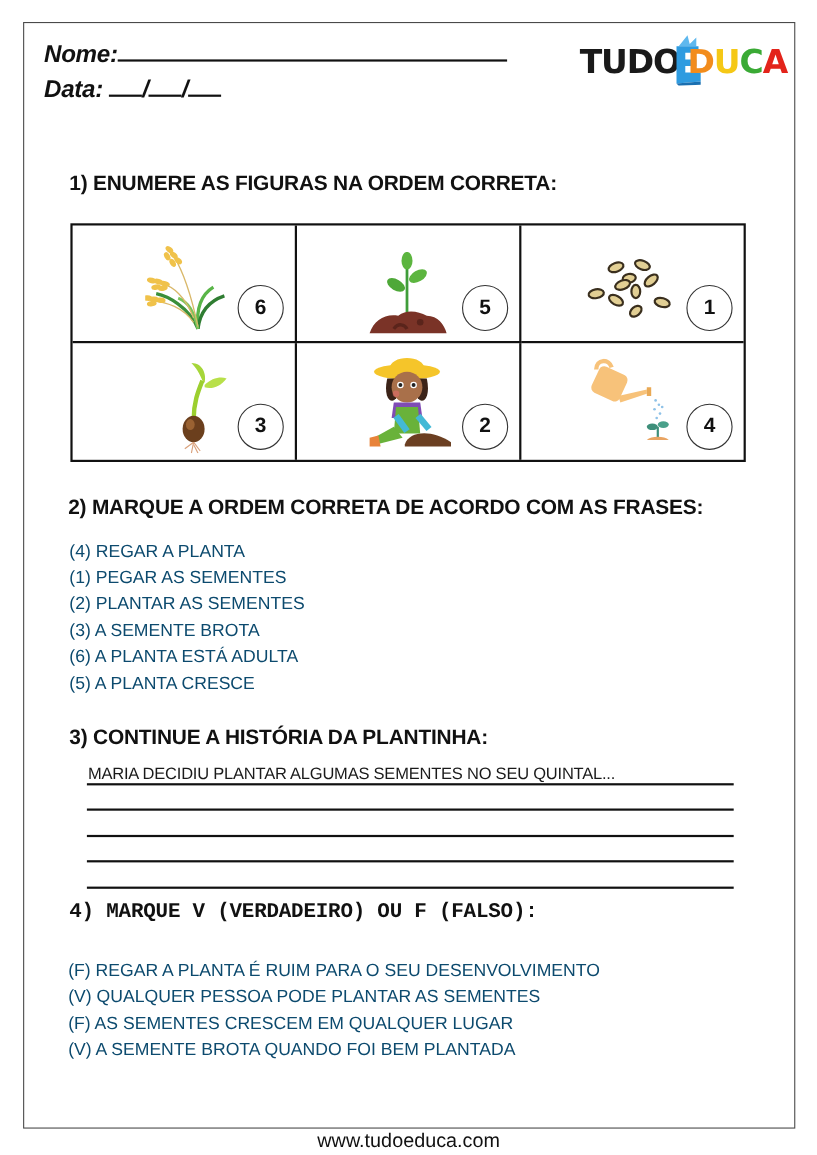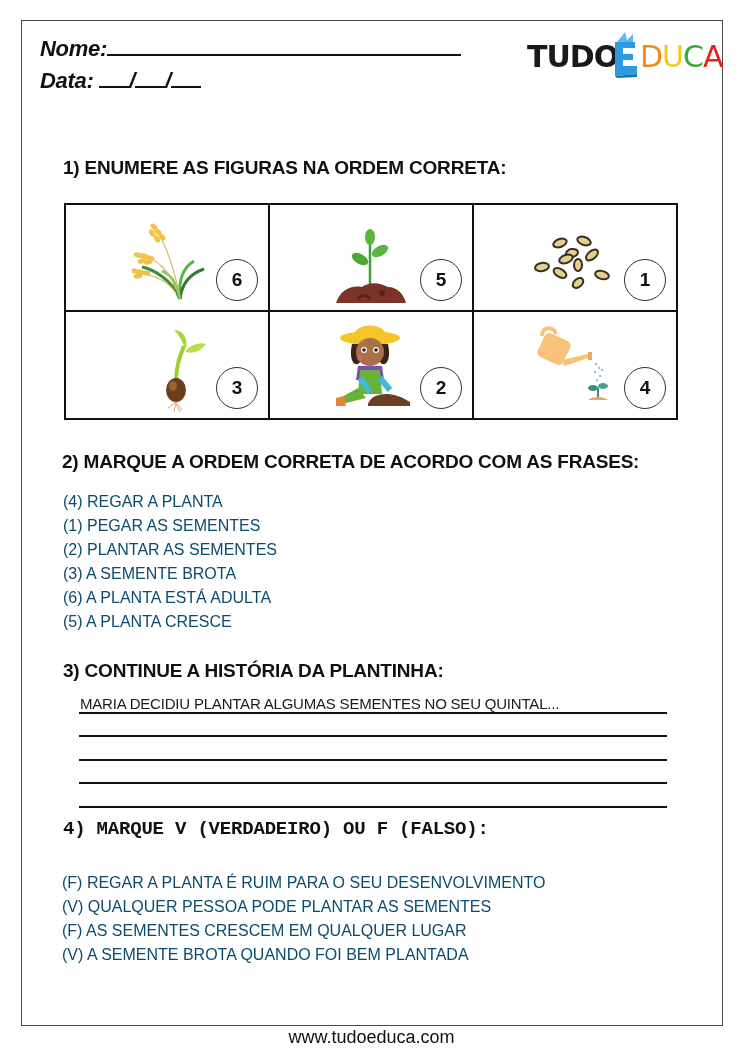--- a/index.html
+++ b/index.html
@@ -12,21 +12,21 @@
   }
 
   .hdr-line { position: absolute; left: 40px; font-weight: bold; font-size: 22px; letter-spacing: -0.3px; font-style: italic; }
   .hdr-name { top: 36px; }
   .hdr-date { top: 68px; }
   .blank { display: inline-block; border-bottom: 2px solid #111; height: 18px; vertical-align: baseline; }
 
   .logo { position: absolute; left: 510px; top: 30px; height: 50px; width: 210px; margin-left: 17px; }
   .logo .tudo { position: absolute; left: 0; top: 9px; font-size: 30px; font-weight: bold; letter-spacing: -1px; color: #1a1a1a; font-family: "DejaVu Sans", sans-serif; }
   .logo .book { position: absolute; left: 84px; top: 0px; width: 30px; height: 48px; }
-  .logo .educa { position: absolute; left: 113px; top: 9px; font-size: 30px; font-weight: normal; letter-spacing: -1px; font-family: "DejaVu Sans", sans-serif; }
+  .logo .educa { position: absolute; left: 98px; top: 9px; font-size: 30px; font-weight: bold; letter-spacing: -1px; font-family: "DejaVu Sans", sans-serif; }
 
   .q-title { position: absolute; font-weight: bold; font-size: 19px; letter-spacing: -0.2px; }
   .q1 { left: 63px; top: 157px; }
   .q2 { left: 62px; top: 451px; }
   .q3 { left: 63px; top: 660px; }
   .q4 { left: 63px; top: 818px; font-family: Liberation Mono, monospace; }
 
   .grid {
     position: absolute; left: 64px; top: 203px; width: 614px; height: 217px;
     border: 2px solid #111; display: grid;

